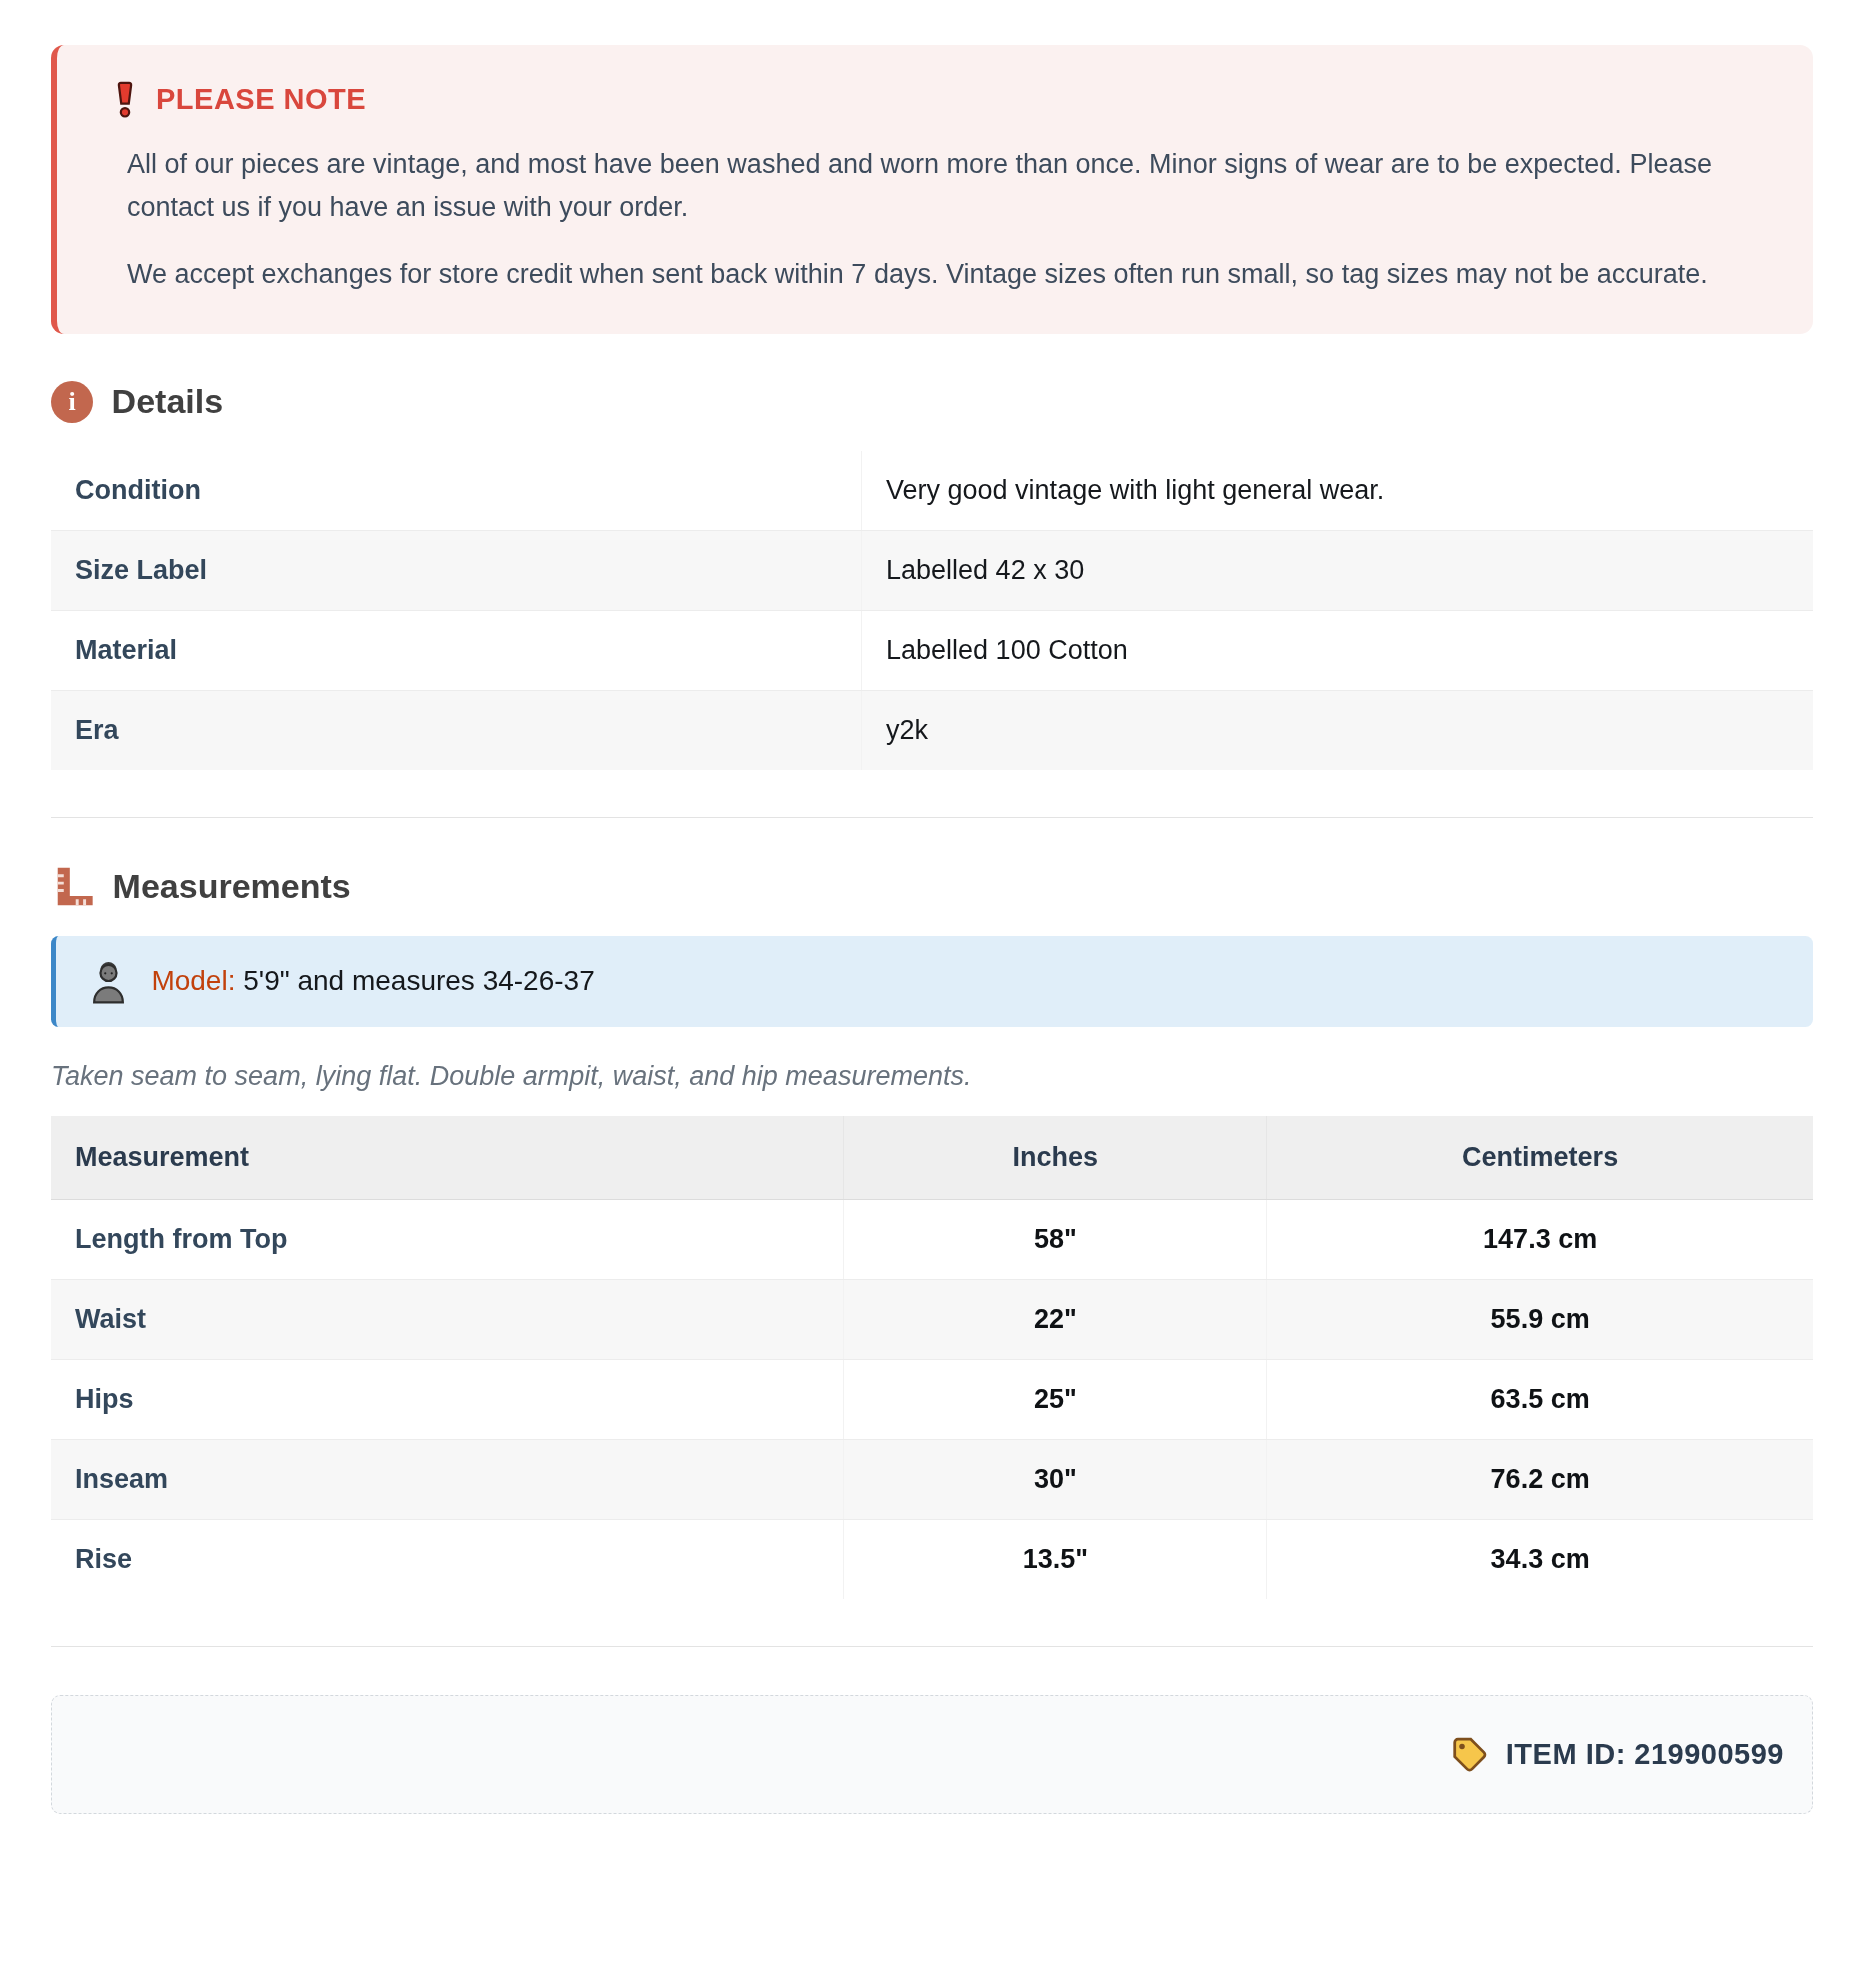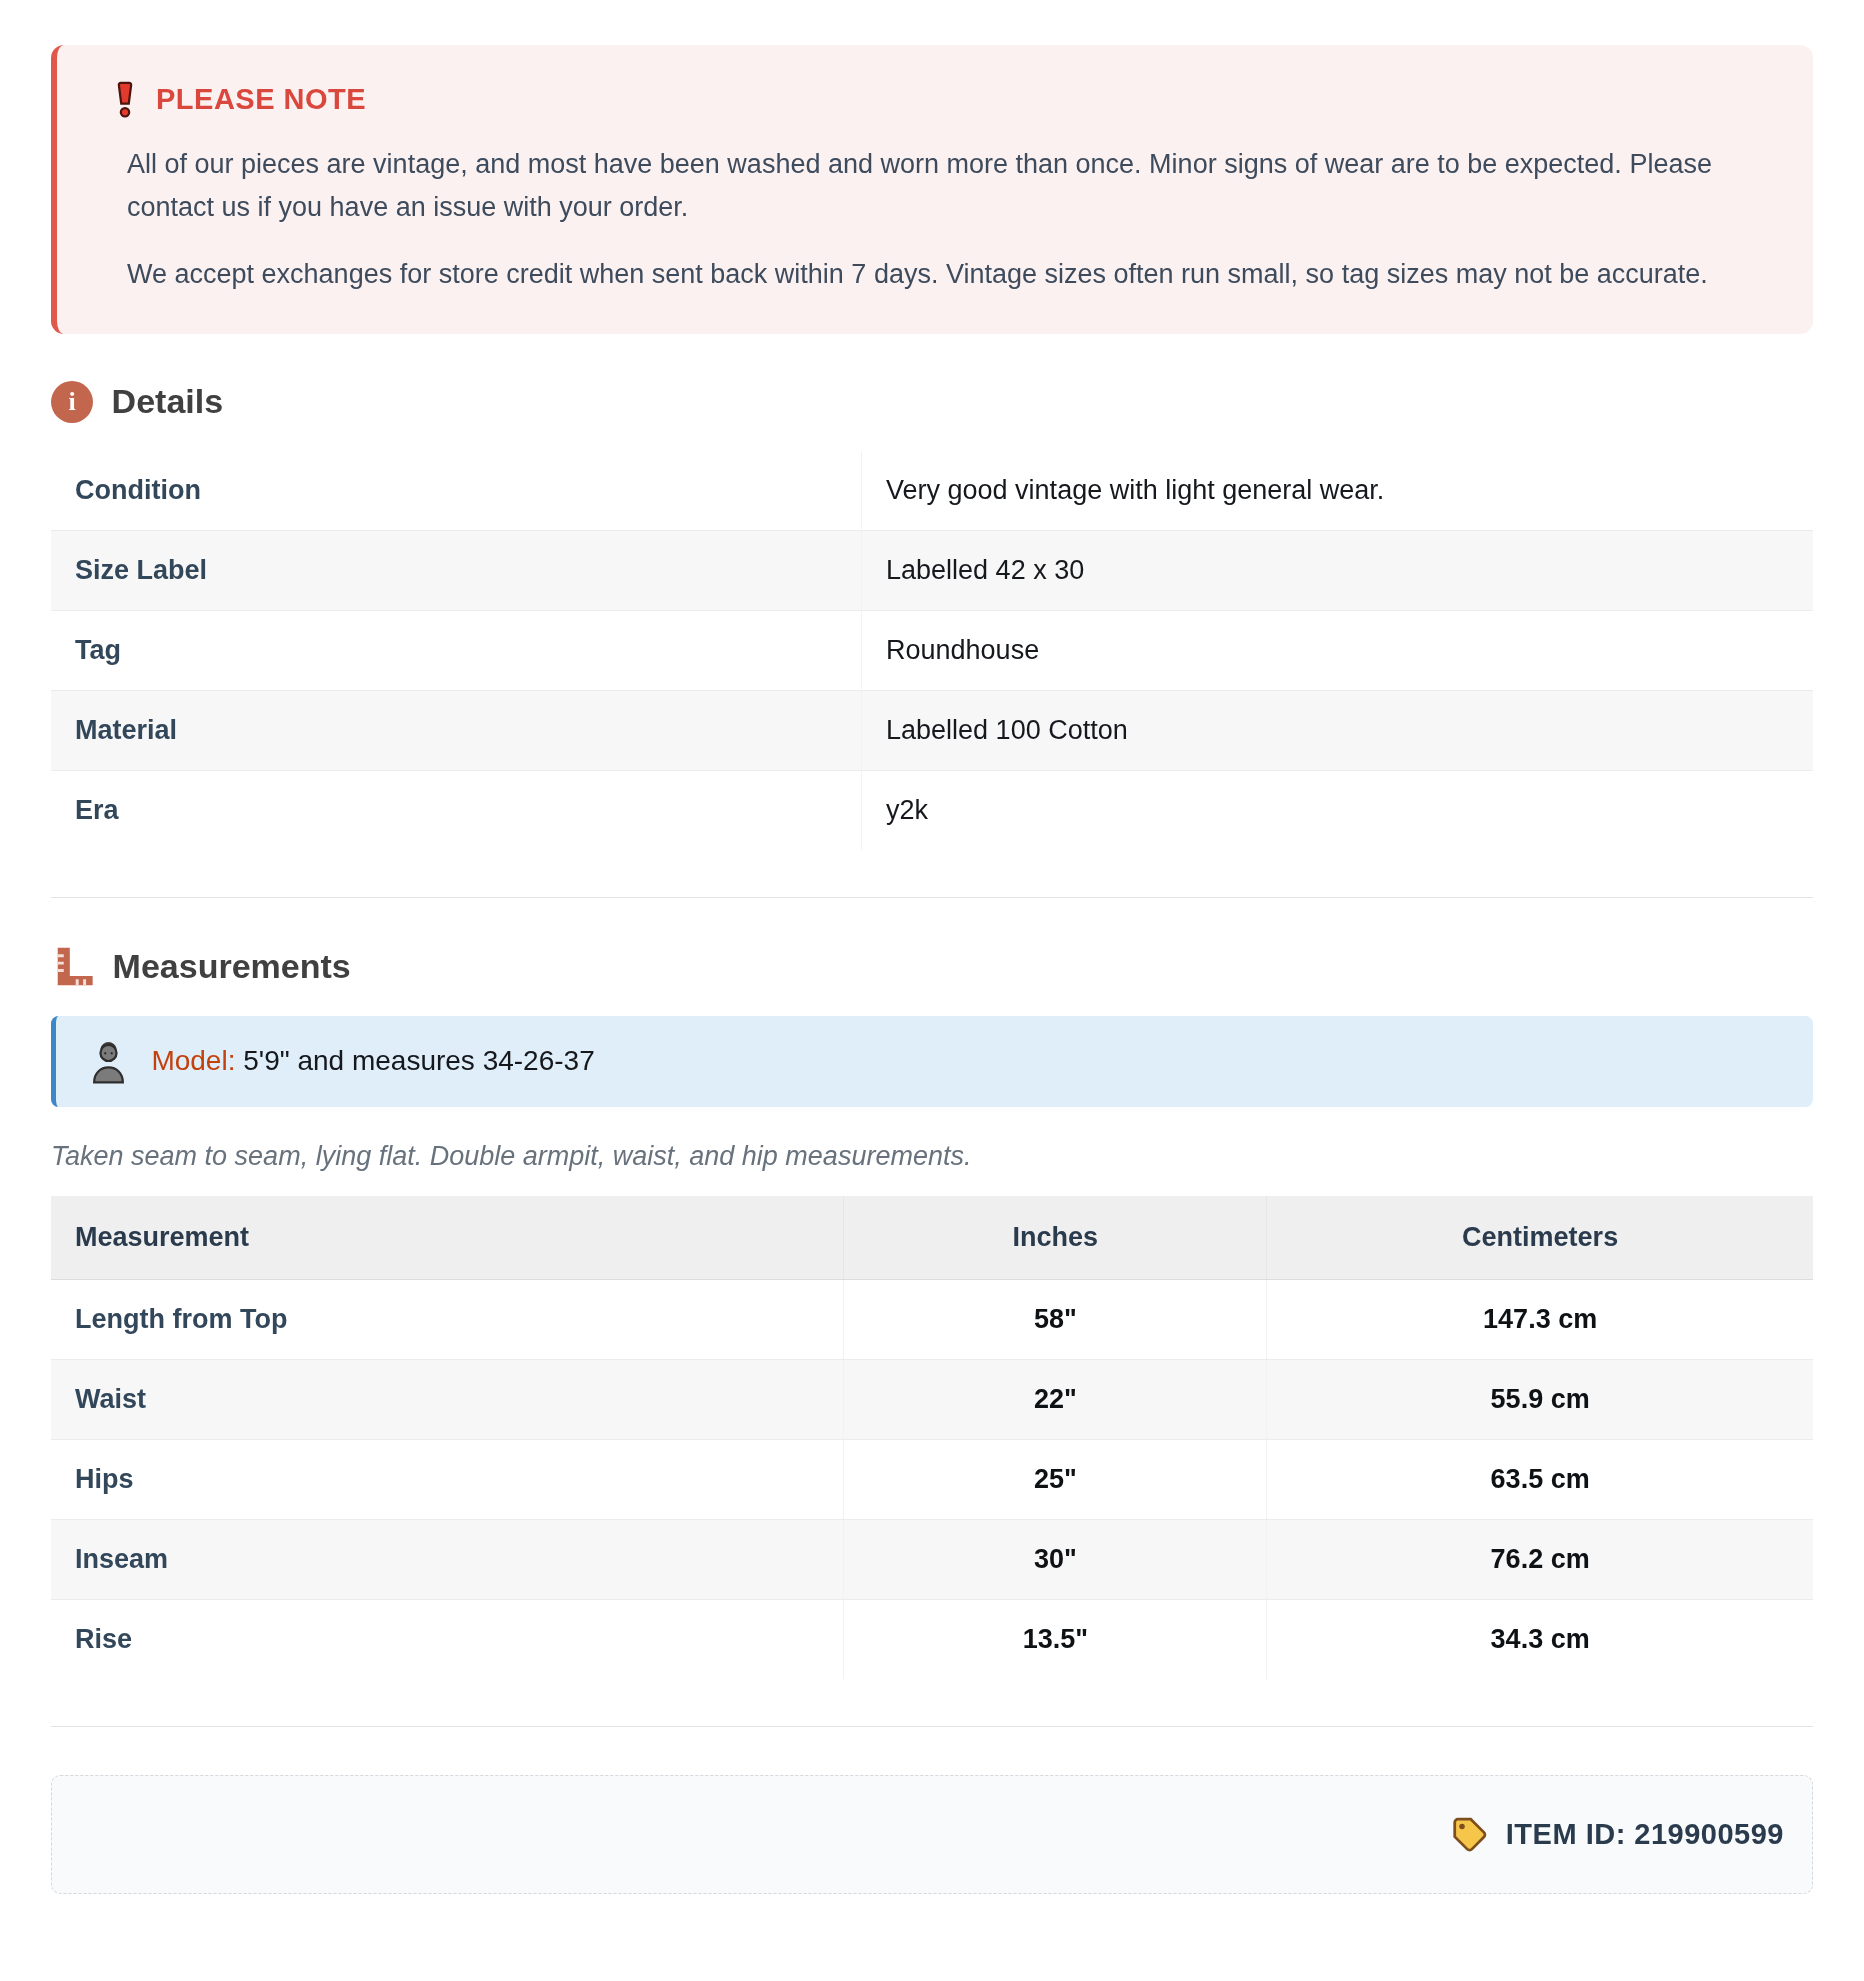--- a/index.html
+++ b/index.html
@@ -132,24 +132,20 @@
     <tbody>
       <tr>
         <td class="d-label">Condition</td>
         <td class="d-value">Very good vintage with light general wear.</td>
       </tr>
       <tr>
         <td class="d-label">Size Label</td>
         <td class="d-value">Labelled 42 x 30</td>
       </tr>
       <tr>
-        <td class="d-label">Tag</td>
-        <td class="d-value">Roundhouse</td>
-      </tr>
-      <tr>
         <td class="d-label">Material</td>
         <td class="d-value">Labelled 100 Cotton</td>
       </tr>
       <tr>
         <td class="d-label">Era</td>
         <td class="d-value">y2k</td>
       </tr>
     </tbody>
   </table>
 

